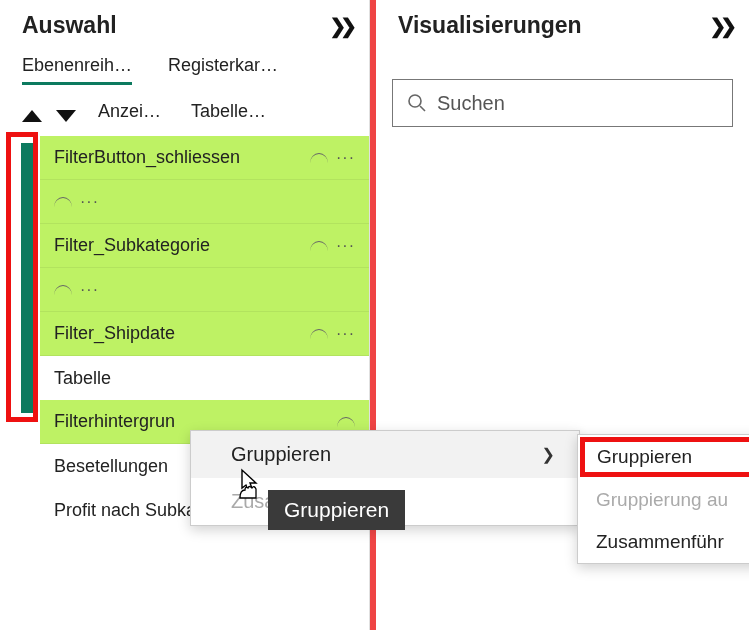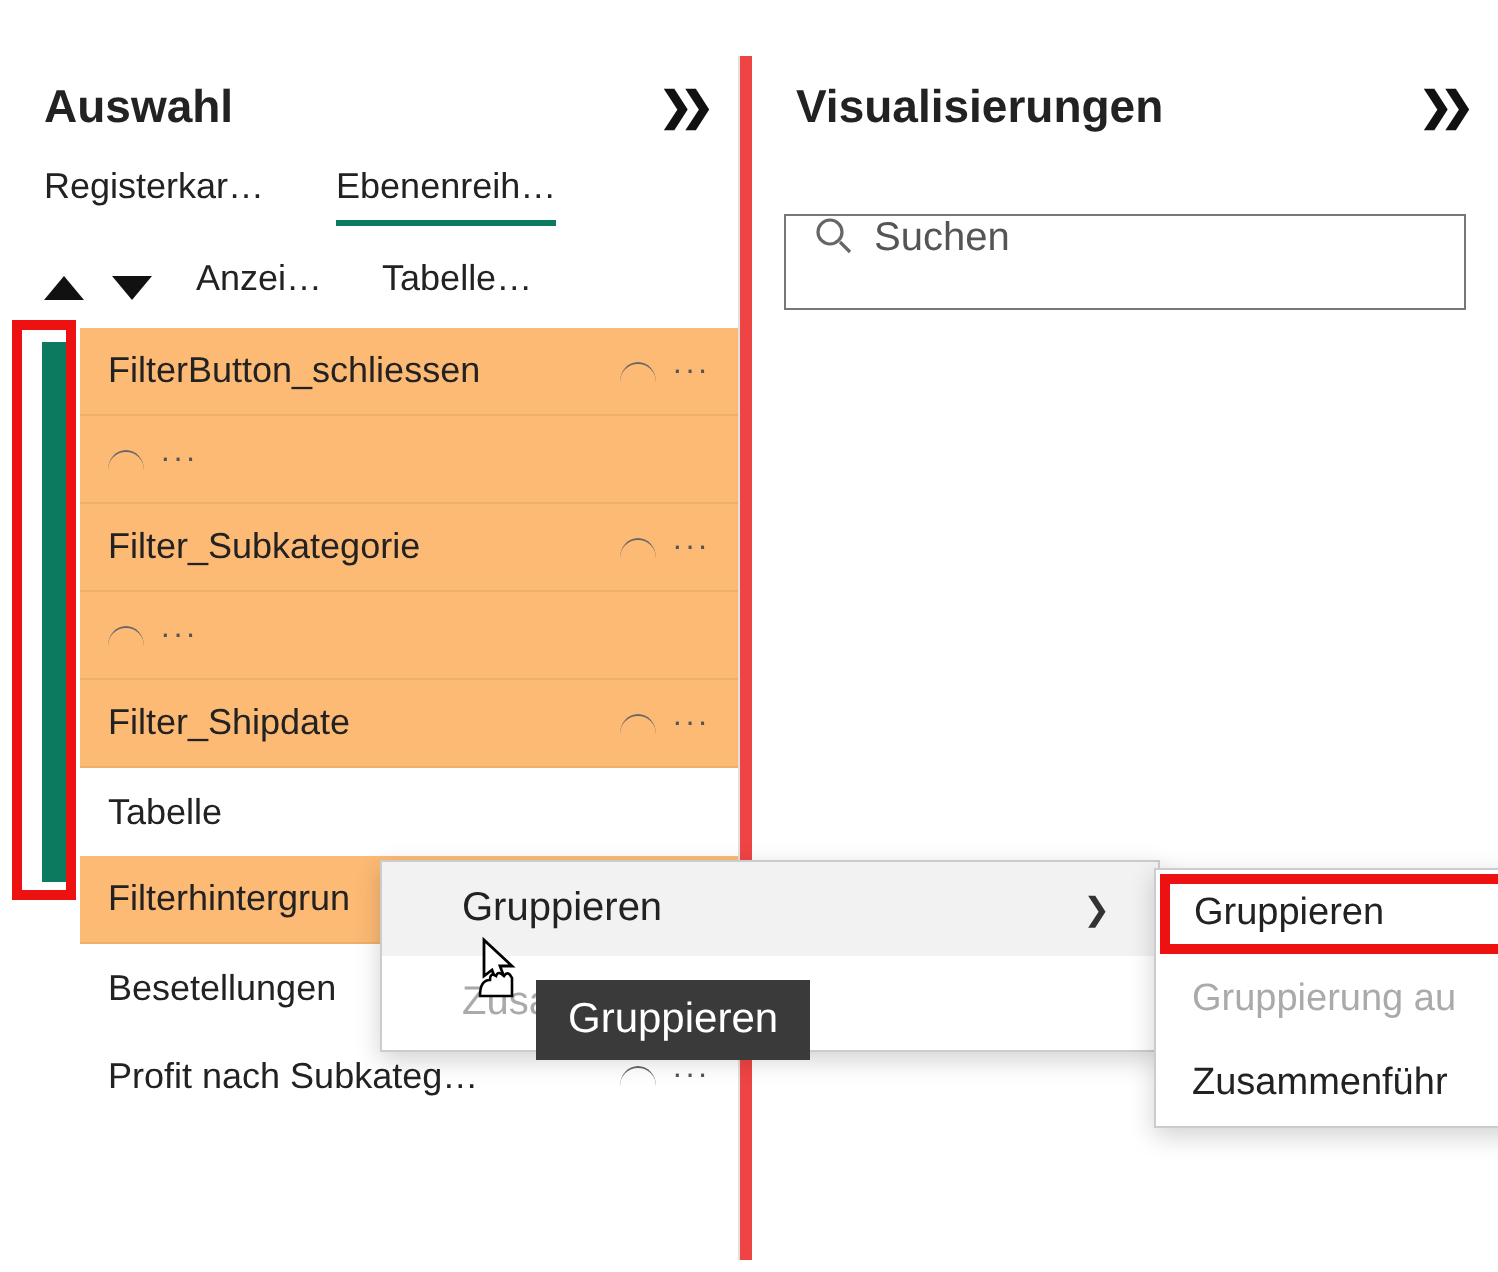--- a/index.html
+++ b/index.html
@@ -12,21 +12,20 @@
     width: 749px;
     height: 636px;
     overflow: hidden;
     position: relative;
   }
   .pane {
     position: absolute;
     top: 0;
     bottom: 6px;
     background: #fff;
-    margin-top: 28px;
   }
   .pane-left {
     left: 0;
     width: 370px;
     border-right: 1px solid #e0e0e0;
   }
   .pane-right {
     left: 370px;
     right: 0;
     border-left: 6px solid #ef4444;
@@ -86,21 +85,21 @@
   }
   .layer {
     display: flex;
     align-items: center;
     height: 44px;
     padding-left: 14px;
     padding-right: 14px;
     font-size: 18px;
   }
   .layer.selected {
-    background: #fdba74;
+    background: #bef264;
     border-bottom: 1px solid rgba(0,0,0,0.06);
   }
   .layer .name {
     flex: 1;
     white-space: nowrap;
     overflow: hidden;
     text-overflow: ellipsis;
   }
   .layer .icons {
     display: flex;
@@ -115,21 +114,21 @@
     border-bottom: none;
     border-radius: 50% 50% 0 0 / 100% 100% 0 0;
   }
   .dots { font-size: 16px; color: #555; letter-spacing: 1px; }
 
   .search {
     margin: 24px 16px 0 16px;
     height: 48px;
     border: 1.5px solid #777;
     display: flex;
-    align-items: flex-start;
+    align-items: center;
     padding: 0 14px;
     color: #555;
     font-size: 20px;
   }
   .search svg { margin-right: 10px; }
 
   
   .ctx1 {
     position: absolute;
     left: 190px;
@@ -191,22 +190,22 @@
 </style>
 </head>
 <body>
 
 <div class="pane pane-left">
   <div class="pane-header">
     <span>Auswahl</span>
     <span class="collapse-icon">❯❯</span>
   </div>
   <div class="tabs">
+    <div class="tab active">Ebenenreih…</div>
     <div class="tab">Registerkar…</div>
-    <div class="tab active">Ebenenreih…</div>
   </div>
   <div class="toolbar">
     <div class="arrow-up"></div>
     <div class="arrow-down"></div>
     <span class="lbl">Anzei…</span>
     <span class="lbl" style="margin-left:20px">Tabelle…</span>
   </div>
 
   <div class="layers">
     <div class="red-bar"></div>

